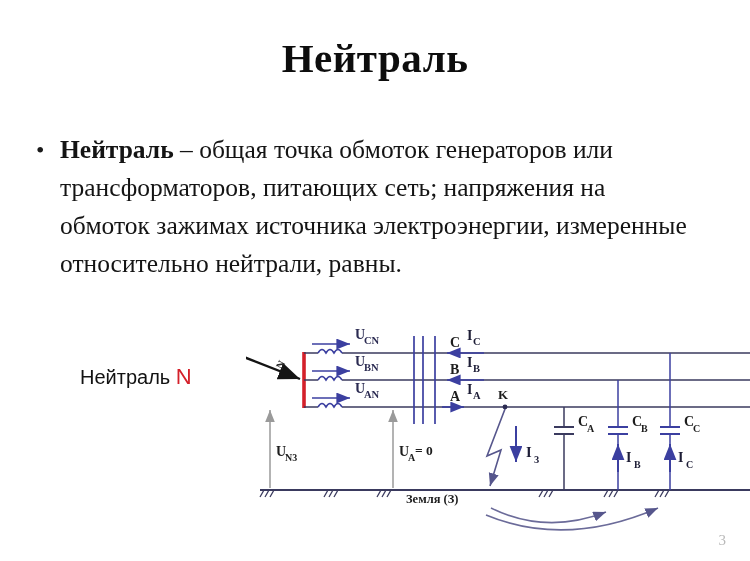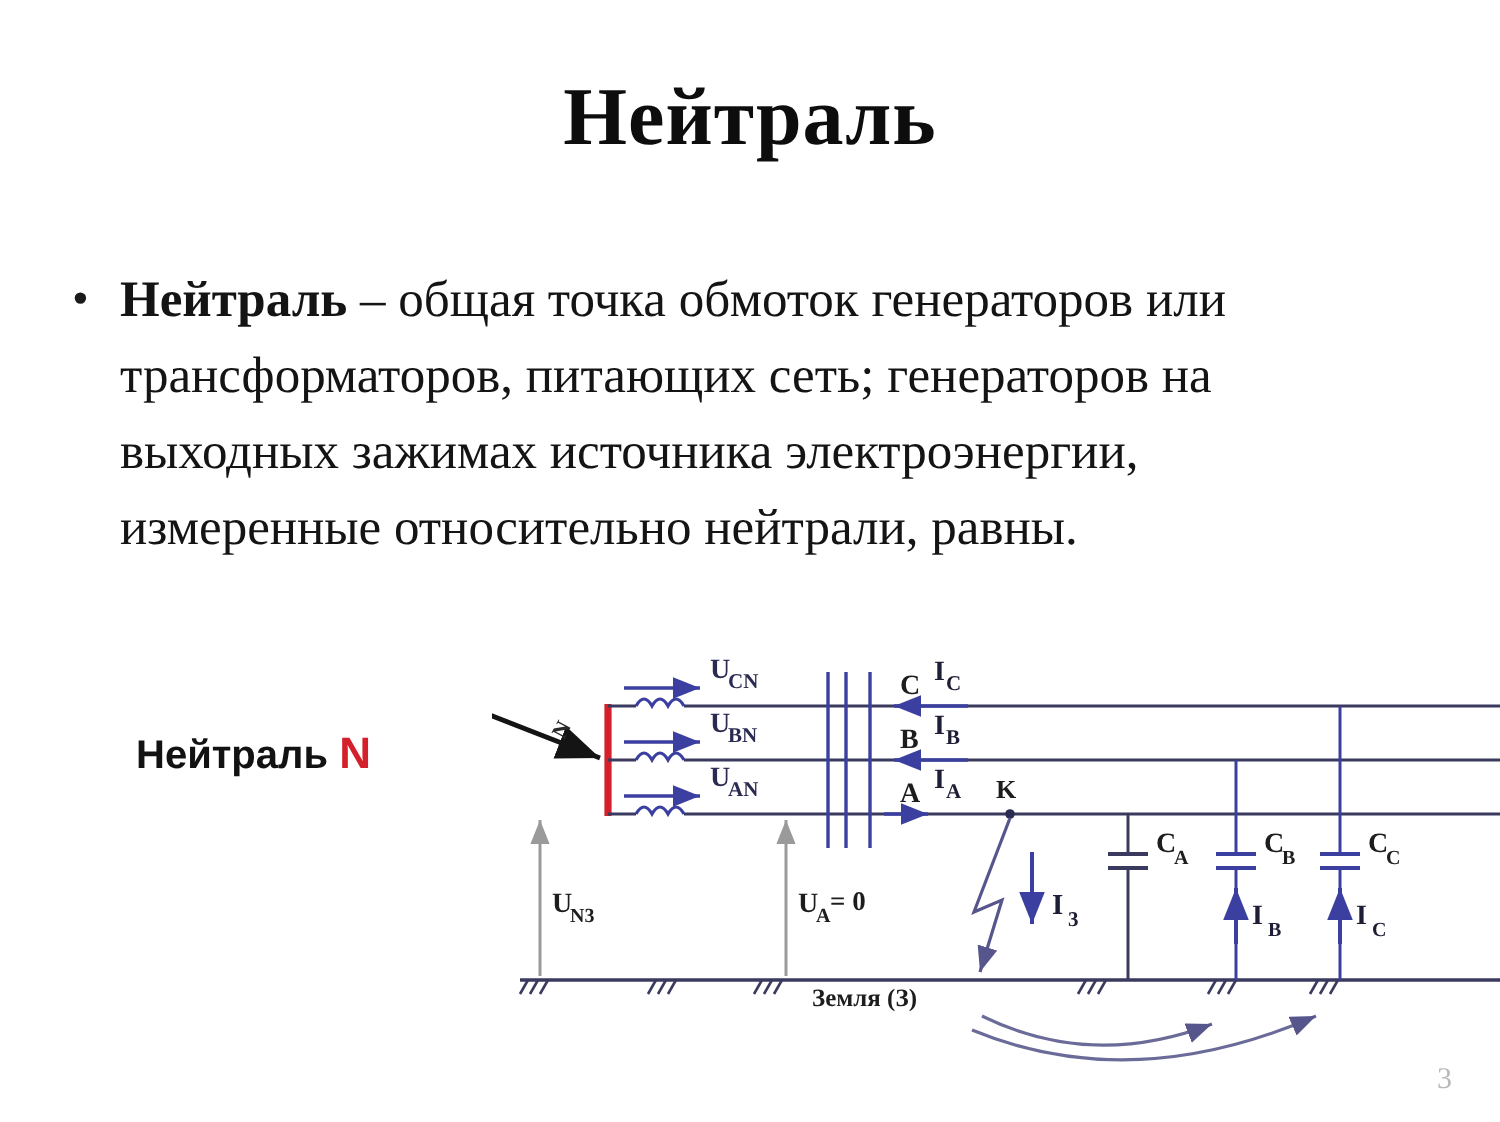--- a/index.html
+++ b/index.html
@@ -56,23 +56,23 @@
     color: #141414;
   }
   #bullet-text .lead {
     font-weight: bold;
   }
 
   
   #neutral-callout {
     position: absolute;
     top: 364px;
-    left: 68px;
+    left: 80px;
     font-family: "Liberation Sans", "DejaVu Sans", sans-serif;
-    font-weight: bold;
+    font-weight: normal;
     font-size: 20px;
     color: #121212;
     white-space: nowrap;
   }
   #neutral-callout .n-red {
     color: #d4202a;
     font-size: 22px;
   }
 
   
@@ -97,21 +97,21 @@
 </style>
 </head>
 <body>
 
 <div id="slide-title">Нейтраль</div>
 
 <div id="body-block">
   <div id="bullet-row">
     <span id="bullet-dot">•</span>
     <span id="bullet-text">
-      <span class="lead">Нейтраль</span><span> – общая точка обмоток генераторов или трансформаторов, питающих сеть; генераторов на выходных зажимах источника электроэнергии, измеренные относительно нейтрали, равны.</span>
+      <span class="lead">Нейтраль</span><span> – общая точка обмоток генераторов или трансформаторов, питающих сеть; напряжения на обмоток зажимах источника электроэнергии, измеренные относительно нейтрали, равны.</span>
     </span>
   </div>
 </div>
 
 <div id="neutral-callout">
   <span>Нейтраль</span>
   <span class="n-red">N</span>
 </div>
 
 <div id="diagram">

